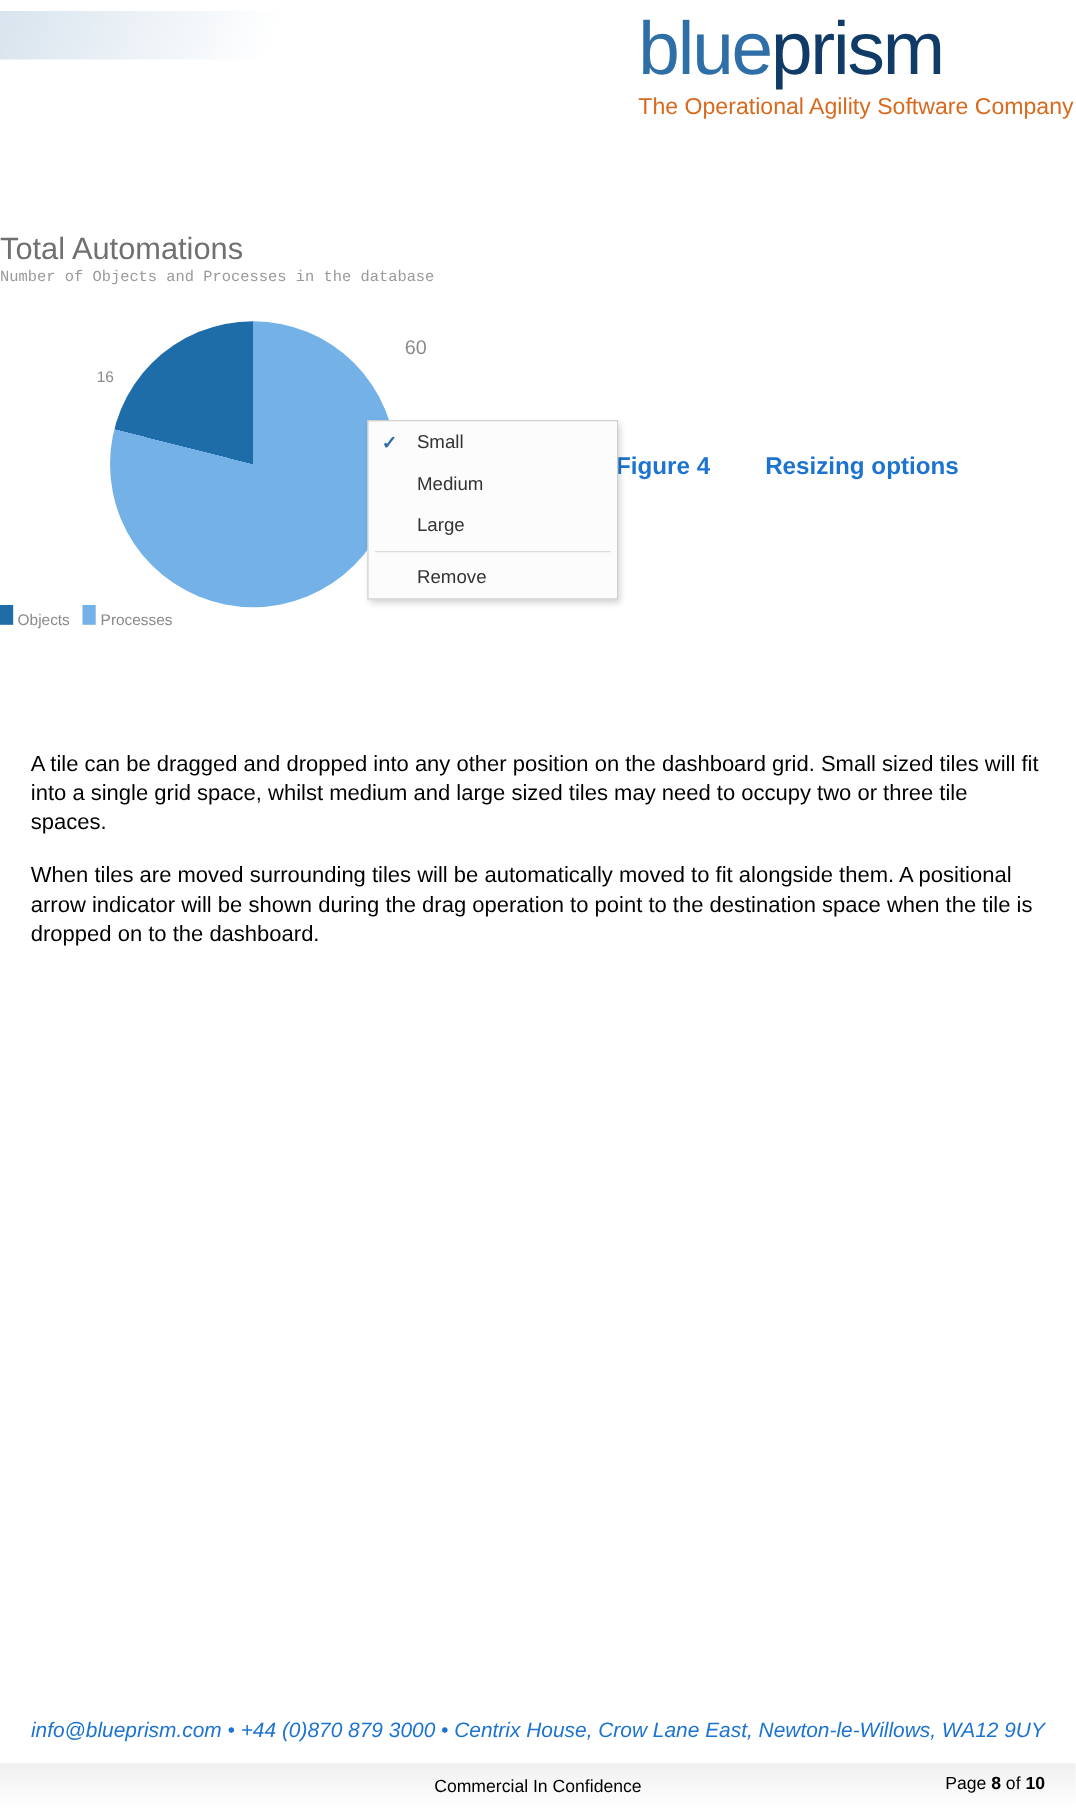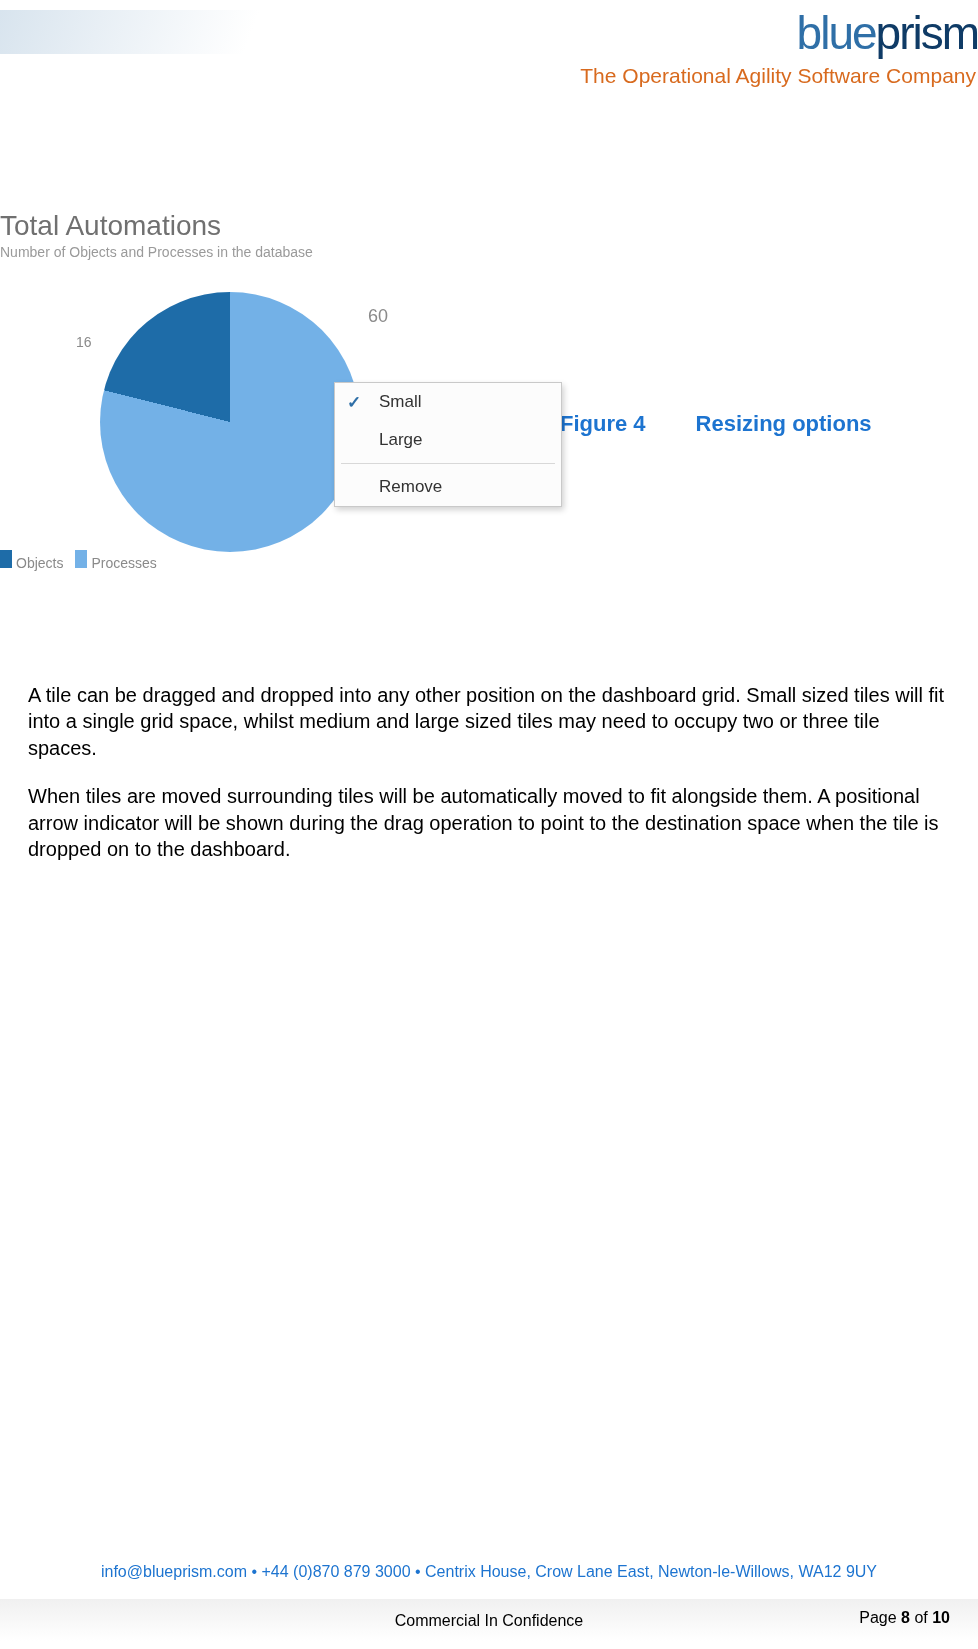--- a/index.html
+++ b/index.html
@@ -27,26 +27,25 @@
     transform: skewX(-20deg);
     transform-origin: left top;
   }
   .logo-block {
     position: absolute;
     right: 0;
     top: 10px;
     text-align: left;
   }
   .logo {
-    font-size: 46px;
+    font-size: 68px;
     font-weight: 300;
     letter-spacing: -2px;
     line-height: 1;
     font-family: "Helvetica Neue", Arial, sans-serif;
-    text-align: right;
   }
   .logo .blue { color: #2f6fa7; font-weight: 300; }
   .logo .prism { color: #0f3b66; font-weight: 300; }
   .tagline {
     color: #d86a1e;
     font-size: 21px;
     margin-top: 8px;
     text-align: right;
     padding-right: 2px;
     font-family: Arial, sans-serif;
@@ -65,40 +64,40 @@
   .tile-title {
     font-size: 28px;
     color: #707070;
     font-weight: 300;
     font-family: "Segoe UI Light", "Segoe UI", Arial, sans-serif;
   }
   .tile-sub {
     font-size: 14px;
     color: #9a9a9a;
     margin-top: 2px;
-    font-family: Liberation Sans, sans-serif;
+    font-family: Liberation Mono, monospace;
   }
   .pie-area {
     position: relative;
     height: 320px;
     margin-top: 22px;
   }
   .pie {
     position: absolute;
     left: 100px;
     top: 10px;
     width: 260px;
     height: 260px;
     border-radius: 50%;
     
     background: conic-gradient(from 0deg, #73b1e7 0deg 284.2deg, #1e6ca8 284.2deg 360deg);
   }
   .pie-label-left {
     position: absolute;
-    left: 76px;
+    left: 88px;
     top: 52px;
     font-size: 14px;
     color: #8a8a8a;
   }
   .pie-label-right {
     position: absolute;
     left: 368px;
     top: 24px;
     font-size: 18px;
     color: #8a8a8a;
@@ -184,24 +183,25 @@
   .footer {
     position: absolute;
     bottom: 0;
     left: 0;
     width: 100%;
     height: 86px;
     padding: 0 28px;
   }
   .footer-contact {
     color: #1d74d0;
-    font-size: 16px;
+    font-size: 19px;
     text-align: center;
     margin-bottom: 20px;
     font-family: Arial, sans-serif;
+    font-style: italic;
   }
   .footer-bar {
     position: relative;
     height: 40px;
     display: flex;
     align-items: center;
     justify-content: center;
   }
   .footer-bar::before {
     content: "";
@@ -259,20 +259,23 @@
         </span>
         <span>
           <span class="swatch sw-proc"></span><span>Processes</span>
         </span>
       </div>
 
       <div class="menu">
         <div class="menu-item">
           <span class="check">✓</span>
           <span>Small</span>
+        </div>
+        <div class="menu-item">
+          <span>Medium</span>
         </div>
         <div class="menu-item">
           <span>Large</span>
         </div>
         <div class="menu-sep"></div>
         <div class="menu-item">
           <span>Remove</span>
         </div>
       </div>
     </div>

